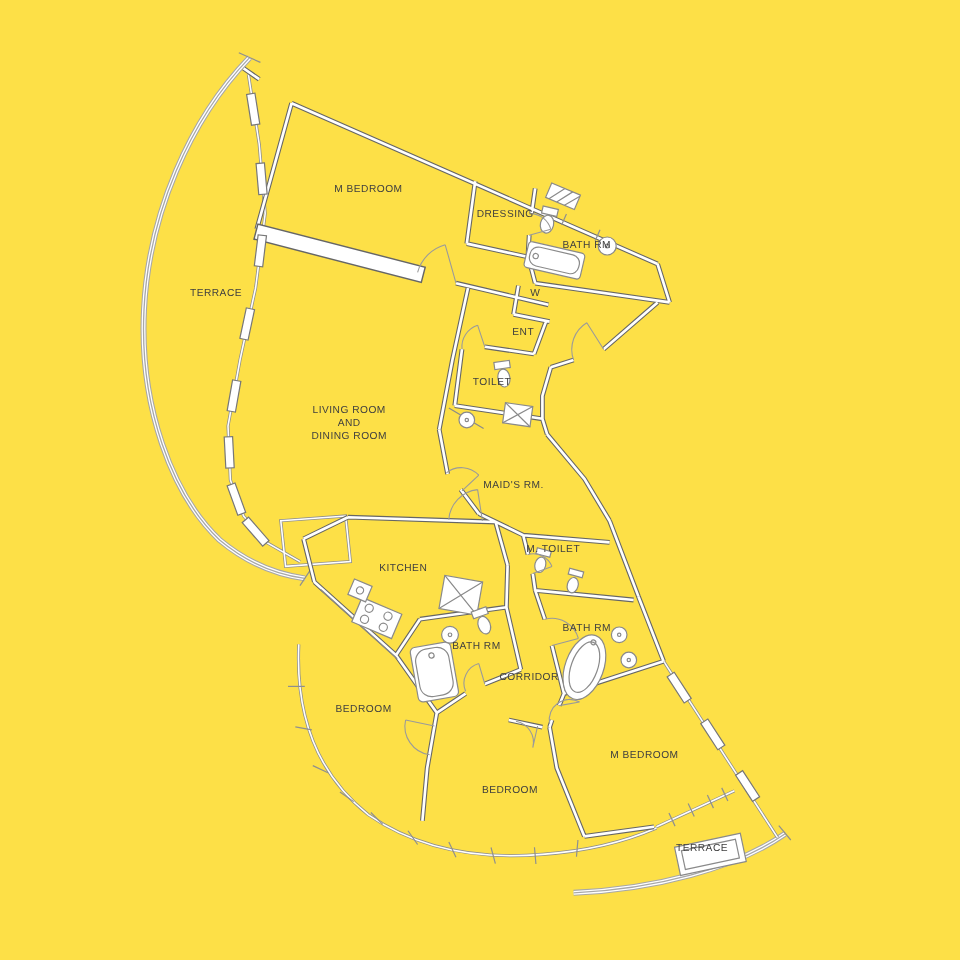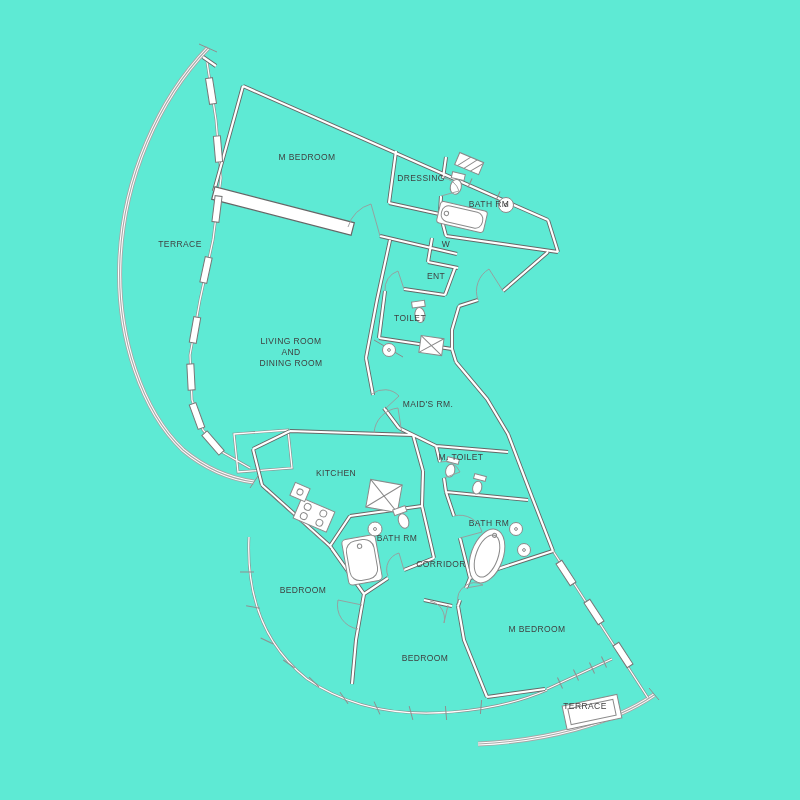--- a/index.html
+++ b/index.html
@@ -1,16 +1,16 @@
 <!DOCTYPE html>
 <html><head>
 <meta charset="utf-8">
 <style>
   html,body{margin:0;padding:0;background:#ffffff;}
-  #stage{position:relative;width:800px;height:800px;background:#5eead4;overflow:hidden;}
+  #stage{position:relative;width:800px;height:800px;background:#fde047;overflow:hidden;}
   svg{display:block;}
   .wall-outer{stroke:#666666;stroke-width:4;fill:none;stroke-linecap:butt;}
   .wall-inner{stroke:#ffffff;stroke-width:2.2;fill:none;stroke-linecap:butt;}
   .thin-outer{stroke:#8f8f8f;stroke-width:2.6;fill:none;}
   .thin-inner{stroke:#ffffff;stroke-width:1.3;fill:none;}
   .rail-a{stroke:#a8a8a8;stroke-width:5;fill:none;}
   .rail-b{stroke:#ffffff;stroke-width:3.2;fill:none;}
   .rail-c{stroke:#a8a8a8;stroke-width:1.1;fill:none;}
   .fix{stroke:#8a8a8a;stroke-width:1;fill:#ffffff;}
   .fixline{stroke:#8a8a8a;stroke-width:1;fill:none;}

